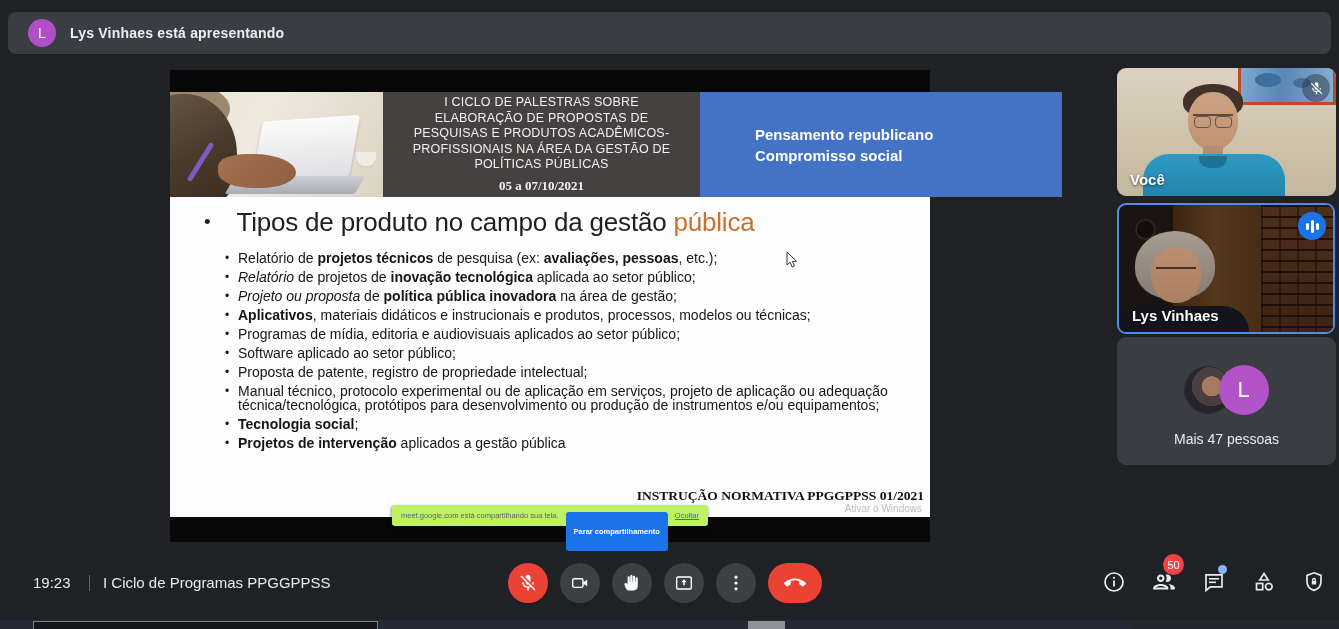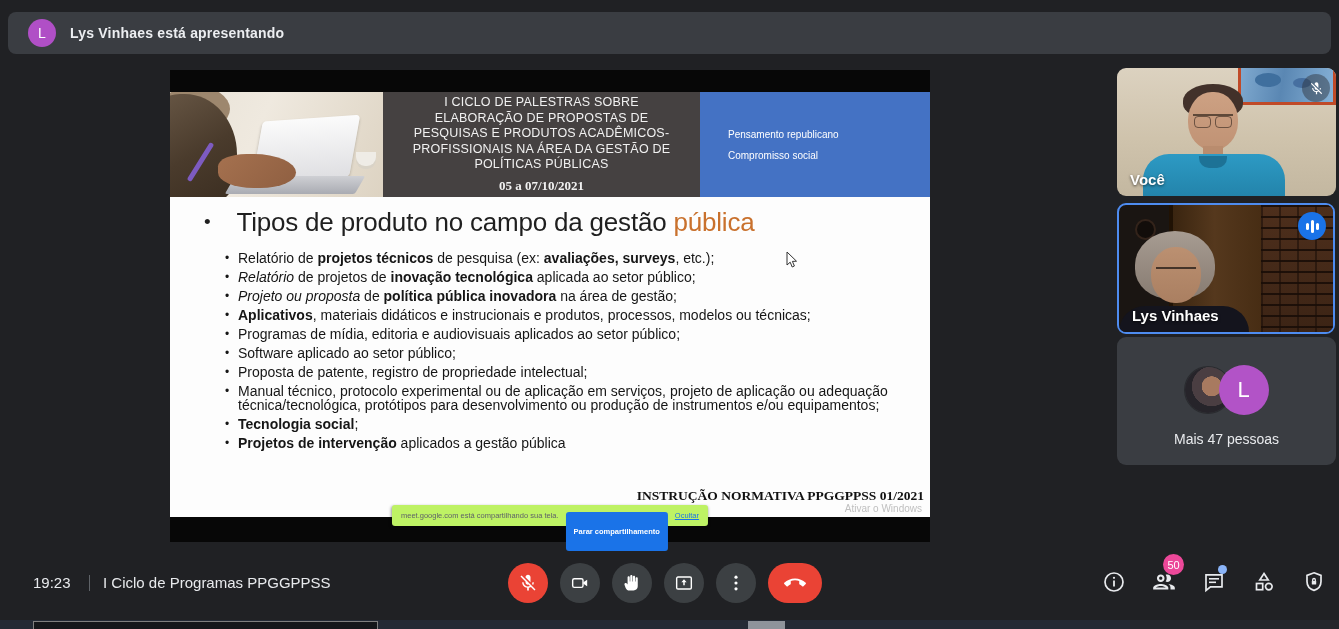--- a/index.html
+++ b/index.html
@@ -9,21 +9,21 @@
 
   
   #banner{left:8px;top:12px;width:1323px;height:42px;background:#3a3d42;border-radius:8px;
     display:flex;align-items:center;}
   #banner .avatar{width:28px;height:28px;border-radius:50%;background:#b04fc6;color:#fff;
     margin-left:20px;display:flex;align-items:center;justify-content:center;font-size:14px;}
   #banner .txt{margin-left:14px;color:#eceef1;font-size:14px;font-weight:700;letter-spacing:.2px;}
 
   
   #slide{left:170px;top:70px;width:760px;height:472px;background:#070707;}
-  #slide-band{position:absolute;left:0;top:22px;width:760px;height:105px;display:flex;}
+  #slide-band{position:absolute;left:0;top:22px;width:892px;height:105px;display:flex;}
   #band-photo{width:213px;height:100%;position:relative;overflow:hidden;
     background:linear-gradient(115deg,#e8e2d6 0%,#efe9df 40%,#ddd3c2 100%);}
   #band-photo .person{position:absolute;left:-28px;top:2px;width:95px;height:110px;border-radius:40% 55% 30% 30%;
     background:linear-gradient(150deg,#6b5a48 0%,#4a3b2c 55%,#3a2d20 100%);}
   #band-photo .hairlight{position:absolute;left:-10px;top:-6px;width:70px;height:46px;border-radius:50%;
     background:#8a6f52;opacity:.8;}
   #band-photo .laptop{position:absolute;left:88px;top:26px;width:96px;height:62px;
     background:linear-gradient(180deg,#fbfbfb,#dfdfe2);transform:skewX(-14deg) rotate(-4deg);
     border-radius:4px;box-shadow:0 2px 3px rgba(0,0,0,.25);}
   #band-photo .keyboard{position:absolute;left:60px;top:84px;width:130px;height:18px;
@@ -32,21 +32,21 @@
     background:linear-gradient(135deg,#a5714f,#8f5f41);}
   #band-photo .pen{position:absolute;left:28px;top:48px;width:5px;height:44px;background:#7d5bc0;
     transform:rotate(32deg);border-radius:2px;}
   #band-photo .cup{position:absolute;left:186px;top:60px;width:20px;height:14px;border-radius:0 0 9px 9px;
     background:#efece6;box-shadow:0 3px 0 #d9d3c7;}
   #band-title{width:317px;height:100%;background:#454141;color:#f1f1f1;display:flex;flex-direction:column;
     align-items:center;justify-content:center;text-align:center;}
   #band-title .lines{font-size:12.5px;line-height:15.5px;white-space:pre-line;letter-spacing:.2px;}
   #band-title .date{margin-top:5px;font-weight:700;font-size:13px;font-family:"Liberation Serif",serif;}
   #band-motto{flex:1;height:100%;background:#4472c4;color:#fff;display:flex;align-items:center;}
-  #band-motto .motto{margin-left:28px;font-size:10px;font-weight:400;line-height:21px;white-space:pre-line;}
+  #band-motto .motto{margin-left:55px;font-size:15px;font-weight:700;line-height:21px;white-space:pre-line;}
 
   #slide-white{position:absolute;left:0;top:127px;width:760px;height:320px;background:#fdfdfd;overflow:hidden;}
   #slide-title{margin:10px 0 0 34px;font-size:26px;color:#1f1f1f;letter-spacing:-.2px;}
   #slide-title::before{content:"•";font-size:19px;vertical-align:3px;margin-right:26px;color:#1f1f1f;}
   #slide-title .accent{color:#c9712d;}
   #bullet-list{margin:13px 0 0 0;padding:0 28px 0 68px;list-style:none;color:#161616;}
   #bullet-list li{font-size:14px;line-height:14px;margin-bottom:5px;position:relative;}
   #bullet-list li::before{content:"•";position:absolute;left:-13px;top:0;font-size:12px;}
   #bullet-list .b{font-weight:700;}
   #bullet-list .i{font-style:italic;}
@@ -129,21 +129,21 @@
   
   #bb-time{left:33px;top:574px;color:#e8eaed;font-size:15px;}
   #bb-div{left:89px;top:575px;width:1px;height:16px;background:#5f6368;}
   #bb-name{left:103px;top:574px;color:#e8eaed;font-size:15px;font-weight:500;}
   #controls{left:508px;top:563px;display:flex;gap:12px;align-items:center;}
   .ctl{width:40px;height:40px;border-radius:50%;background:#3c4043;display:flex;align-items:center;justify-content:center;}
   .ctl.red{background:#ea4335;}
   .ctl.pill{width:54px;border-radius:20px;}
   #right-icons{left:1101px;top:569px;display:flex;gap:24px;align-items:center;}
   .ricon{width:26px;height:26px;display:flex;align-items:center;justify-content:center;position:relative;}
-  #ppl-badge{left:1163px;top:554px;width:21px;height:21px;border-radius:50%;background:#ec4899;color:#fff;
+  #ppl-badge{left:1163px;top:554px;width:21px;height:21px;border-radius:50%;background:#ef4444;color:#fff;
     font-size:11px;display:flex;align-items:center;justify-content:center;z-index:3;}
   #chat-dot{left:1218px;top:565px;width:9px;height:9px;border-radius:50%;background:#8ab4f8;z-index:3;}
 
   
   #taskbar{left:0;top:620px;width:1339px;height:9px;background:#242a35;}
   #tb-rect{left:33px;top:621px;width:343px;height:8px;background:#15171b;border:1px solid #7f7f7f;border-bottom:none;}
   #tb-light{left:748px;top:621px;width:37px;height:8px;background:#8e939b;}
   #tb-darkright{left:1130px;top:620px;width:209px;height:9px;background:#24272c;}
 </style>
 </head>
@@ -177,21 +177,21 @@
       </div>
       <div id="band-motto">
         <div class="motto">Pensamento republicano
 Compromisso social</div>
       </div>
     </div>
 
     <div id="slide-white">
       <div id="slide-title"><span>Tipos de produto no campo da gestão </span><span class="accent">pública</span></div>
       <ul id="bullet-list">
-          <li><span>Relatório de </span><span class="b">projetos técnicos</span><span> de pesquisa (ex: </span><span class="b">avaliações, surveys</span><span>, etc.);</span></li>
+          <li><span>Relatório de </span><span class="b">projetos técnicos</span><span> de pesquisa (ex: </span><span class="b">avaliações, pessoas</span><span>, etc.);</span></li>
           <li><span class="i">Relatório</span><span> de projetos de </span><span class="b">inovação tecnológica</span><span> aplicada ao setor público;</span></li>
           <li><span class="i">Projeto ou proposta</span><span> de </span><span class="b">política pública inovadora</span><span> na área de gestão;</span></li>
           <li><span class="b">Aplicativos</span><span>, materiais didáticos e instrucionais e produtos, processos, modelos ou técnicas;</span></li>
           <li><span>Programas de mídia, editoria e audiovisuais aplicados ao setor público;</span></li>
           <li><span>Software aplicado ao setor público;</span></li>
           <li><span>Proposta de patente, registro de propriedade intelectual;</span></li>
           <li><span>Manual técnico, protocolo experimental ou de aplicação em serviços, projeto de aplicação ou adequação técnica/tecnológica, protótipos para desenvolvimento ou produção de instrumentos e/ou equipamentos;</span></li>
           <li><span class="b">Tecnologia social</span><span>;</span></li>
           <li><span class="b">Projetos de intervenção</span><span> aplicados a gestão pública</span></li>
         </ul>

